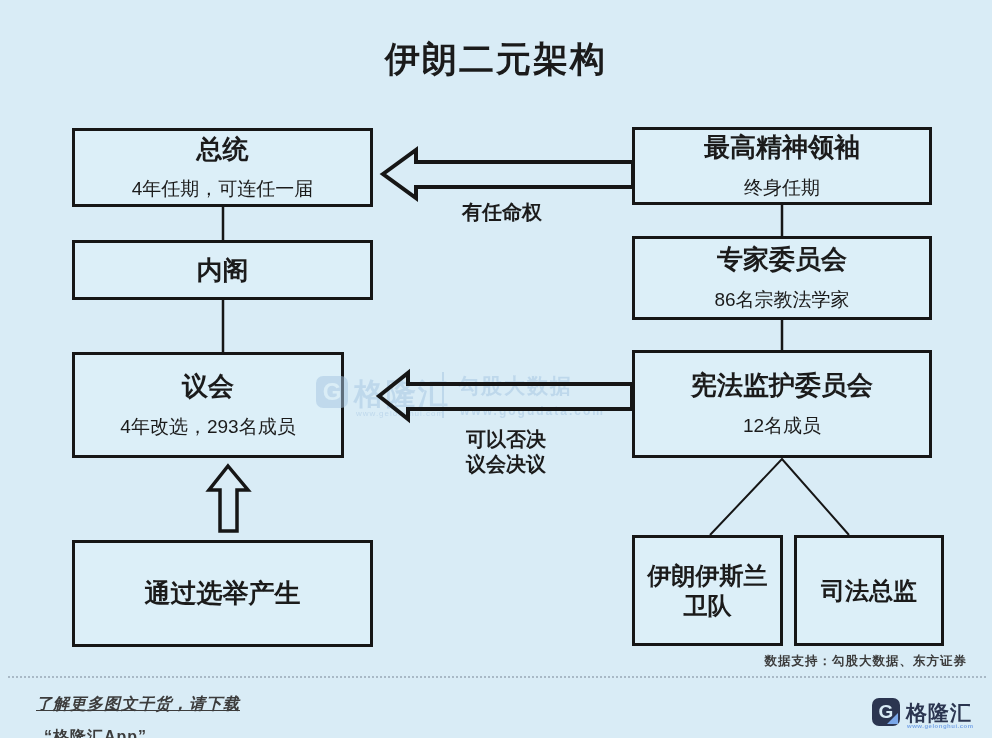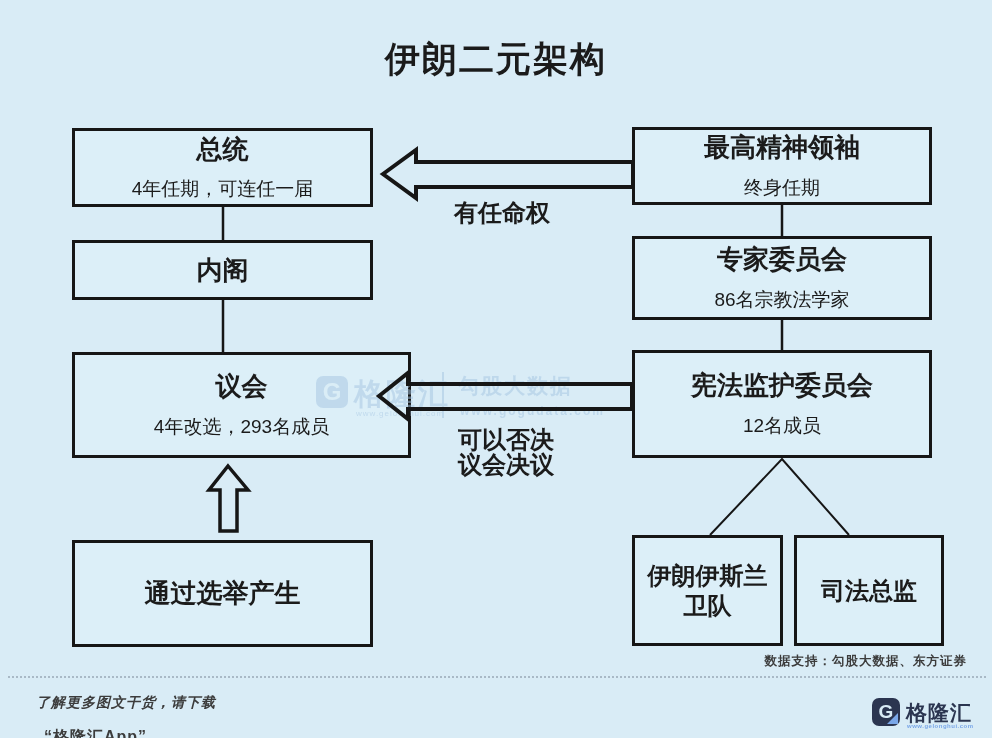--- a/index.html
+++ b/index.html
@@ -13,39 +13,39 @@
   .title{position:absolute;left:0;top:24px;width:992px;text-align:center;
          font-size:35px;font-weight:800;color:var(--text);letter-spacing:2px;}
   .box{position:absolute;background:var(--box-fill);border:3px solid var(--line);
        display:flex;flex-direction:column;align-items:center;justify-content:center;
        gap:11px;z-index:1;text-align:center;}
   .box-title{font-size:26px;font-weight:700;color:var(--text);line-height:1.25;}
   .box-title.small{font-size:24px;}
   .box-sub{font-size:19px;font-weight:400;color:var(--text);}
   .box-sub:empty{display:none;}
   svg.overlay{position:absolute;left:0;top:0;z-index:3;pointer-events:none;}
-  .arrow-label{position:absolute;z-index:4;color:var(--text);font-size:24px;
+  .arrow-label{position:absolute;z-index:4;color:var(--text);font-size:20px;
                font-weight:600;text-align:center;line-height:25px;}
   
   .watermark{position:absolute;left:300px;top:350px;width:320px;height:62px;
              opacity:.5;z-index:2;color:var(--watermark);}
   .wm-g{position:absolute;left:16px;top:14px;width:32px;height:32px;border-radius:7px;
         background:var(--watermark);color:var(--bg);font-size:24px;font-weight:800;
         display:flex;align-items:center;justify-content:center;}
   .wm-brand{position:absolute;left:54px;top:12px;font-size:30px;font-weight:800;letter-spacing:2px;}
   .wm-brand-url{position:absolute;left:56px;top:47px;font-size:8px;letter-spacing:1px;}
   .wm-divider{position:absolute;left:142px;top:10px;width:2px;height:46px;background:var(--watermark);}
   .wm-partner{position:absolute;left:158px;top:10px;font-size:21px;font-weight:800;letter-spacing:2px;}
   .wm-partner-url{position:absolute;left:160px;top:42px;font-size:12px;font-weight:700;letter-spacing:2px;}
   
   .data-support{position:absolute;right:25px;top:641px;font-size:12.5px;font-weight:700;
                 color:var(--muted);letter-spacing:1px;z-index:4;}
   .dotted-rule{position:absolute;left:8px;right:6px;top:664px;border-top:2px dotted #a9b9c6;z-index:4;}
-  .promo1{position:absolute;left:36px;top:682px;font-size:14px;font-weight:700;
-          font-style:italic;color:var(--muted);letter-spacing:1px;}
+  .promo1{position:absolute;left:36px;top:682px;font-size:16px;font-weight:700;
+          font-style:italic;color:var(--muted);letter-spacing:1px;text-decoration:underline;}
   .promo2{position:absolute;left:44px;top:715px;font-size:16px;font-weight:700;
           color:var(--muted);letter-spacing:1px;text-align:right;}
   .logo{position:absolute;left:872px;top:686px;width:110px;height:34px;}
   .logo-g{position:absolute;left:0;top:0;width:28px;height:28px;border-radius:7px;
           background:var(--navy);color:var(--bg);font-size:19px;font-weight:800;
           display:flex;align-items:center;justify-content:center;overflow:hidden;}
   .logo-g-tri{position:absolute;right:2px;bottom:2px;width:0;height:0;
               border-left:11px solid transparent;border-bottom:11px solid var(--logo-blue);}
   .logo-brand{position:absolute;left:34px;top:1px;font-size:21px;font-weight:800;
               color:var(--navy);letter-spacing:1px;}
@@ -61,21 +61,21 @@
 
   <div class="box" style="left:72px;top:116px;width:301px;height:79px">
     <div class="box-title">总统</div>
     <div class="box-sub">4年任期，可连任一届</div>
   </div>
 
   <div class="box" style="left:72px;top:228px;width:301px;height:60px">
     <div class="box-title">内阁</div>
   </div>
 
-  <div class="box" style="left:72px;top:340px;width:339px;height:106px">
+  <div class="box" style="left:72px;top:340px;width:272px;height:106px">
     <div class="box-title">议会</div>
     <div class="box-sub">4年改选，293名成员</div>
   </div>
 
   <div class="box" style="left:72px;top:528px;width:301px;height:107px">
     <div class="box-title">通过选举产生</div>
   </div>
 
   <div class="box" style="left:632px;top:115px;width:300px;height:78px">
     <div class="box-title">最高精神领袖</div>

